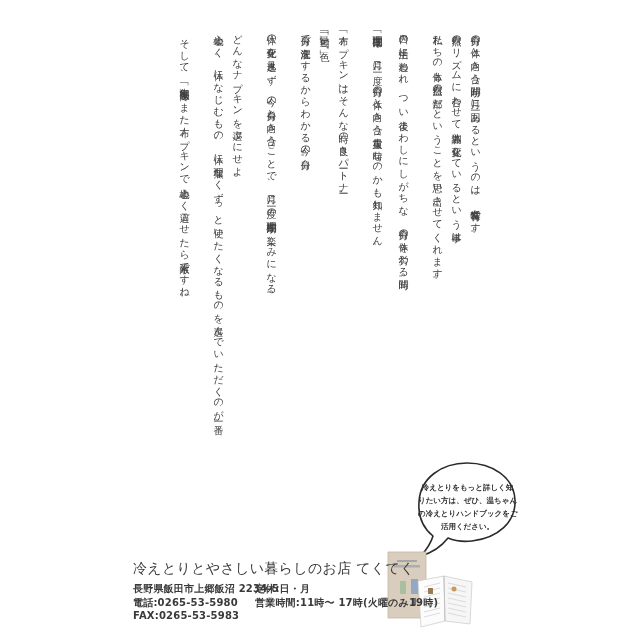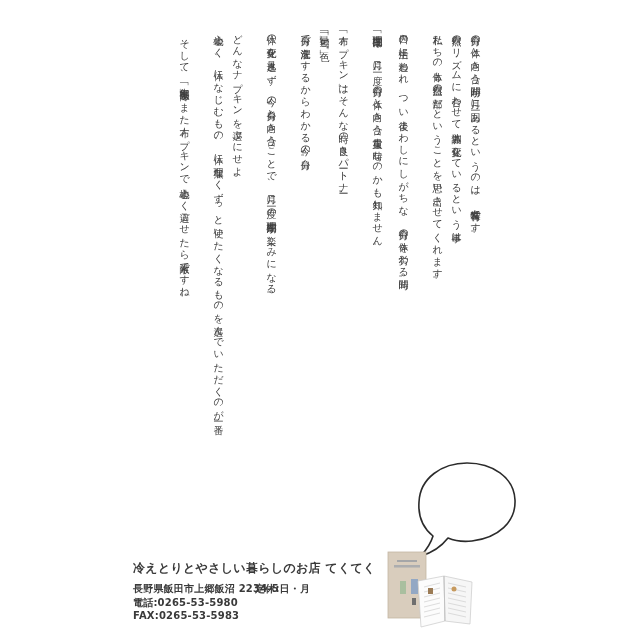--- a/index.html
+++ b/index.html
@@ -40,21 +40,21 @@
     font-weight: 700; color: #2f2f2f;
     white-space: nowrap;
   }
 
   
   .booklet { position: absolute; left: 384px; top: 549px; width: 100px; height: 82px; }
 
   
   .shop-name {
     position: absolute; left: 133px; top: 560px;
-    font-size: 12px; font-weight: 700; color: #3a3a3a; letter-spacing: 0.3px;
+    font-size: 14px; font-weight: 400; color: #3a3a3a; letter-spacing: 0.3px;
   }
   .info-col {
     position: absolute; top: 582px;
     font-size: 10px; font-weight: 700; color: #3a3a3a;
     line-height: 13.5px; letter-spacing: 0.2px;
   }
   .info-left  { left: 133px; }
   .info-right { left: 255px; }
   .website { letter-spacing: 0.9px; }
 </style>
@@ -77,20 +77,26 @@
     <p>心地よく、体になじむもの、体に無理なくずっと使いたくなるものを選んでいただくのが一番。</p>
     <p class="gap-para indent">そして、「幸年期」以降もまた布ナプキンで心地よく過ごせたら素敵ですね。</p>
   </div>
 
   <div class="callout">
     <svg width="115" height="102" viewBox="0 0 115 102">
       <path d="M57,5 C82,5 104,19 105,42 C106,64 88,80 62,83
                C53,84 45,83 38,80 C31,89 21,95 11,98
                C17,91 21,85 23,78 C13,70 8,58 9,44 C10,20 32,5 57,5 Z" fill="#ffffff" stroke="#2b2b2b" stroke-width="1.6" stroke-linejoin="round"></path>
     </svg>
+    <div class="callout-text">
+      <div>冷えとりをもっと詳しく知</div>
+      <div>りたい方は、ぜひ、温ちゃん</div>
+      <div>の冷えとりハンドブックをご</div>
+      <div>活用ください。</div>
+    </div>
   </div>
 
   <div class="booklet">
     <svg width="100" height="82" viewBox="0 0 100 82">
 
       <g>
         <rect x="4" y="3" width="38" height="66" fill="#d9cdbd" stroke="#c4b6a3" stroke-width="0.8"></rect>
         <rect x="13" y="11" width="20" height="2" fill="#8e96a0" opacity="0.7"></rect>
         <rect x="10" y="16" width="26" height="2.5" fill="#98a0aa" opacity="0.7"></rect>
         <rect x="16" y="32" width="6" height="13" fill="#a9bf9f"></rect>
@@ -127,15 +133,16 @@
   <div class="shop-name">冷えとりとやさしい暮らしのお店 てくてく</div>
 
   <div class="info-col info-left">
     <div>長野県飯田市上郷飯沼 2234-5</div>
     <div>電話:0265-53-5980</div>
     <div>FAX:0265-53-5983</div>
   </div>
 
   <div class="info-col info-right">
     <div>定休:日・月</div>
+    <div>営業時間:11時〜 17時(火曜のみ19時)</div>
   </div>
 
 </div>
 
 </body></html>

